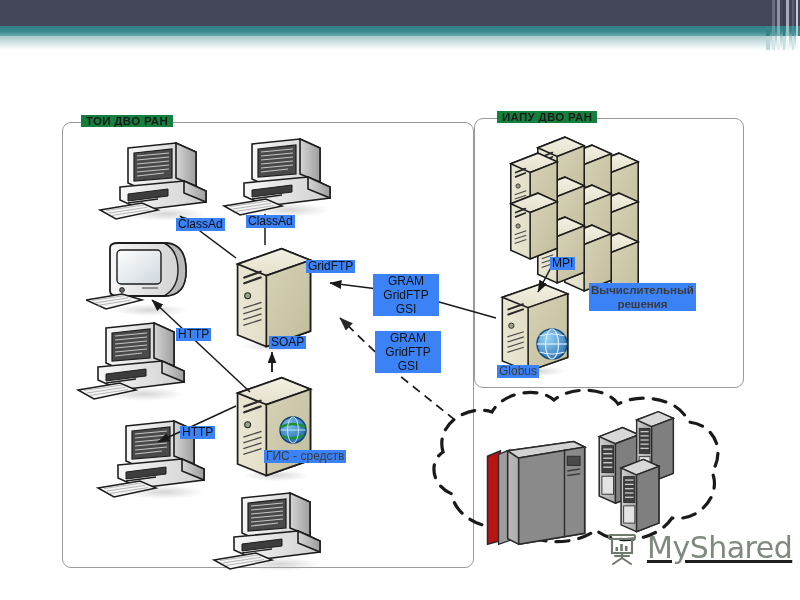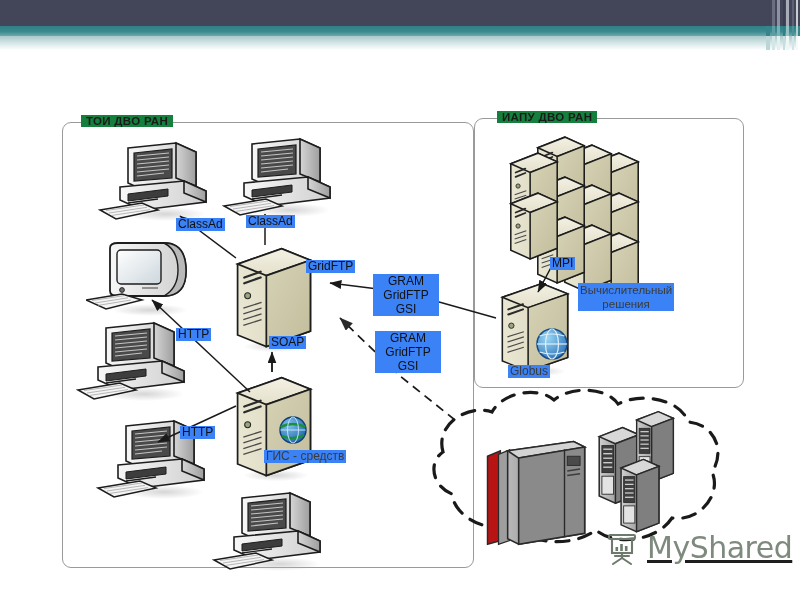--- a/index.html
+++ b/index.html
@@ -37,21 +37,21 @@
   .pt-right{left:22px;top:-8px;}
 
   
   .layer{position:absolute;left:0;top:0;width:800px;height:600px;}
 
   
   .lbl{position:absolute;font-size:12px;color:#111;white-space:nowrap;
        background:#3b82f6;padding:0 2px;line-height:13px;text-align:center;}
   .lbl.ml{font-size:11.5px;}
   .lbl.gray{color:#3b3b3b;}
-  .lbl.bold{font-weight:normal;}
+  .lbl.bold{font-weight:bold;margin-left:11px;}
 
   
   .wm{position:absolute;left:603px;top:527px;display:flex;align-items:center;gap:4px;text-decoration:underline;}
   .wm-text{font-size:30px;color:#6d7a6d;font-family:"DejaVu Sans",sans-serif;
            letter-spacing:-0.5px;opacity:.88;}
 </style>
 </head>
 <body>
 
 <div class="slide">
@@ -379,21 +379,21 @@
     <span>GridFTP</span><br>
     <span>GSI</span>
   </div>
 
   <div class="lbl gray" style="left:264px;top:450px;">ГИС - средств</div>
   <div class="lbl" style="left:526px;top:257px;margin-left:24px;">MPI</div>
   <div class="lbl ml bold gray" style="left:578px;top:283px;line-height:14px;text-align:center;">
     <span>Вычислительный</span><br>
     <span>решения</span>
   </div>
-  <div class="lbl gray" style="left:508px;top:365px;">Globus</div>
+  <div class="lbl gray" style="left:497px;top:365px;">Globus</div>
 
   <div class="wm">
     <svg width="40" height="40" viewBox="0 0 40 40">
       <g stroke="#6d7a6d" stroke-width="2.1" fill="none" stroke-linecap="round">
         <rect x="6" y="8" width="26" height="4" rx="1.2"></rect>
         <rect x="9" y="12" width="20" height="14"></rect>
         <path d="M19,26 L19,31"></path>
         <path d="M19,31 L10,37"></path>
           <path d="M19,31 L28,37"></path>
         <path d="M12,29 L26,29"></path>

